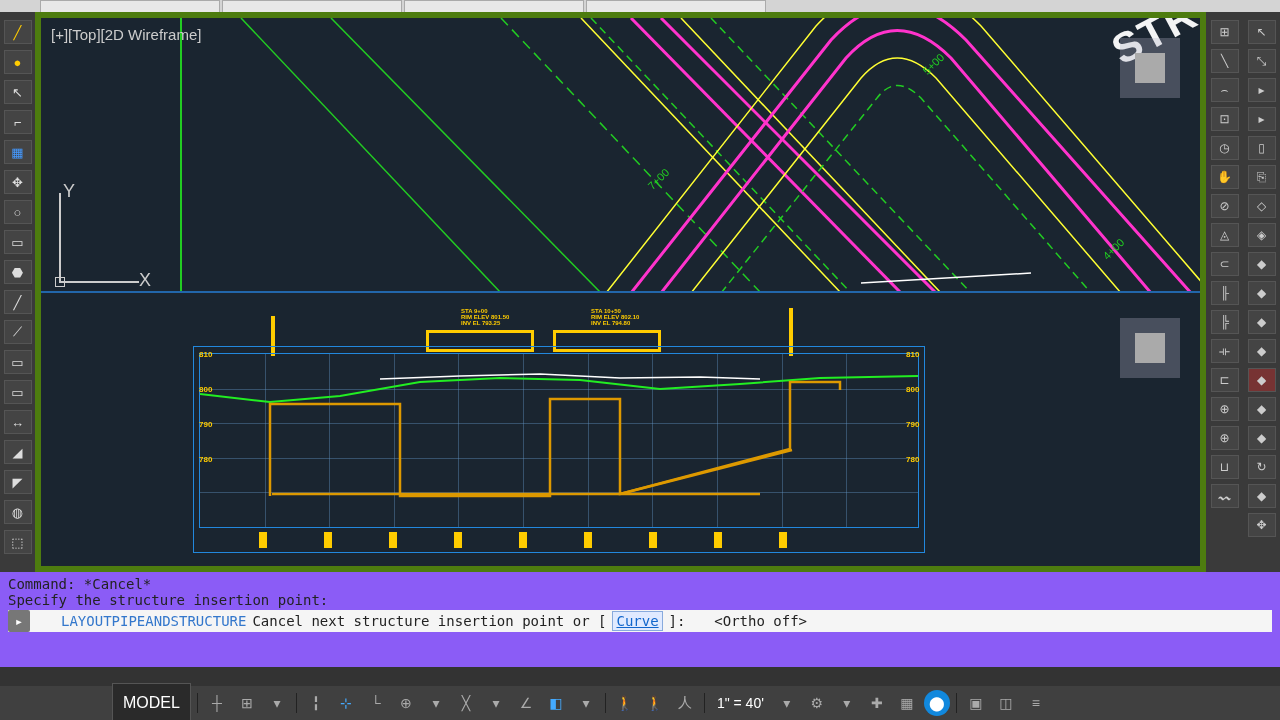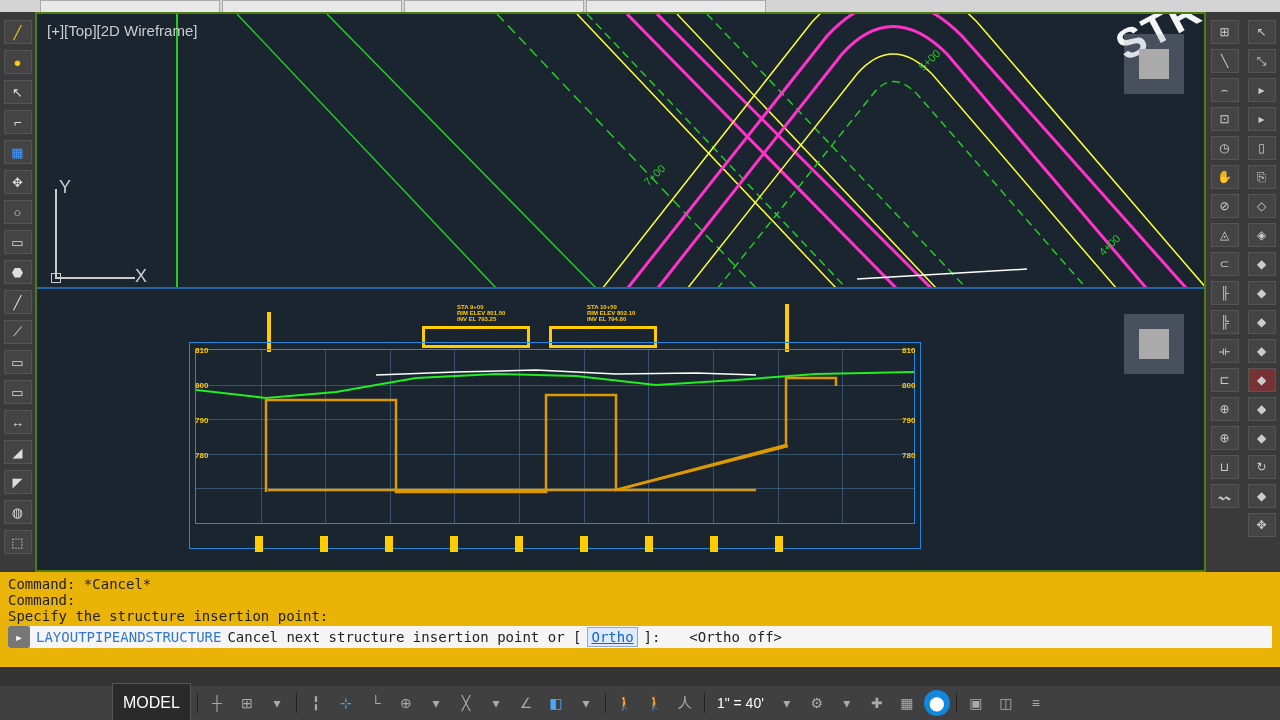--- a/index.html
+++ b/index.html
@@ -7,21 +7,21 @@
 
 .top-tabs { height: 12px; background: #d4d4d4; display: flex; gap: 2px; padding-left: 40px; }
 .top-tabs div { width: 180px; background: #e8e8e8; border: 1px solid #aaa; border-bottom: none; }
 
 .main-area { display: flex; height: 560px; }
 .left-toolbar { width: 35px; background: #3a3a3a; display: flex; flex-direction: column; gap: 6px; padding-top: 8px; align-items: center; }
 .left-toolbar .tool { width: 28px; height: 24px; background: #444; border: 1px solid #555; display: flex; align-items: center; justify-content: center; color: #ddd; font-size: 13px; }
 .tool.yellow { color: #ffcc00; }
 .tool.blue { color: #4499ff; }
 
-.canvas-area { flex: 1; position: relative; background: #1a2530; border: 2px solid #4d7c0f; }
+.canvas-area { flex: 1; position: relative; background: #1a2530; border: 6px solid #4d7c0f; }
 
 .viewport-label { position: absolute; top: 8px; left: 10px; color: #ccc; font-size: 15px; z-index: 10; }
 
 .plan-view { position: absolute; top: 0; left: 0; right: 0; height: 275px; overflow: hidden; border-bottom: 2px solid #2266aa; }
 .profile-view { position: absolute; top: 280px; left: 0; right: 0; bottom: 0; overflow: hidden; }
 
 
 .ucs-icon { position: absolute; left: 10px; bottom: 0px; width: 100px; height: 110px; color: #ccc; }
 .ucs-y { position: absolute; left: 12px; top: 0; font-size: 18px; }
 .ucs-x { position: absolute; right: 0; bottom: 0; font-size: 18px; }
@@ -44,25 +44,25 @@
 .station-mark { position: absolute; width: 8px; height: 16px; background: #ffcc00; bottom: 18px; }
 
 .profile-callout { position: absolute; color: #ffcc00; font-size: 6px; font-weight: bold; line-height: 1; }
 .structure-line { position: absolute; width: 4px; background: #ffcc00; }
 
 .right-toolbars { width: 74px; background: #3a3a3a; display: flex; }
 .right-col { width: 37px; display: flex; flex-direction: column; gap: 5px; padding-top: 8px; align-items: center; }
 .right-col .tool { width: 28px; height: 24px; background: #444; border: 1px solid #555; color: #ccc; font-size: 12px; display: flex; align-items: center; justify-content: center; }
 
 
-.command-area { height: 95px; background: #eab308; padding: 4px 8px; font-family: 'Consolas', monospace; font-size: 14px; color: #222; }
+.command-area { height: 95px; background: #8b5cf6; padding: 4px 8px; font-family: 'Consolas', monospace; font-size: 14px; color: #222; }
 .command-line-active { display: flex; align-items: center; gap: 6px; margin-top: 2px; background: #f5f5f5; }
 .cmd-icon { width: 22px; height: 22px; background: #777; border-radius: 2px; display: flex; align-items: center; justify-content: center; color: #fff; }
 .curve-link { color: #1166cc; text-decoration: underline; padding: 1px 3px; border: 1px solid #88aadd; background: #e0eaff; }
-.cmdname { color: #3377cc; font-weight: normal; }
+.cmdname { color: #3377cc; font-weight: normal; margin-left: 25px; }
 
 
 .status-bar { position: absolute; bottom: 0; left: 0; right: 0; height: 34px; background: #404040; display: flex; align-items: center; padding: 0 8px; gap: 4px; }
 .coords { color: #fff; font-size: 15px; padding: 0 10px; }
 .model-btn { background: #2a2a2a; color: #fff; padding: 10px 10px; font-size: 16px; border: 1px solid #555; }
 .status-icon { width: 26px; height: 26px; display: flex; align-items: center; justify-content: center; color: #aaa; font-size: 14px; border-radius: 2px; }
 .status-icon.active { color: #44aaff; }
 .status-icon.round { background: #1188dd; border-radius: 50%; color: #fff; }
 .status-sep { width: 1px; height: 20px; background: #222; margin: 0 2px; }
 .scale-text { color: #fff; font-size: 14px; padding: 0 6px; }
@@ -249,26 +249,25 @@
       <div class="tool">◆</div>
       <div class="tool">↻</div>
       <div class="tool">◆</div>
       <div class="tool">✥</div>
     </div>
   </div>
 </div>
 
 <div class="command-area">
   <div>Command: *Cancel*</div>
-  <div>Command:</div>
   <div>Specify the structure insertion point:</div>
   <div class="command-line-active">
     <span class="cmd-icon">▸</span>
     <span class="cmdname">LAYOUTPIPEANDSTRUCTURE</span>
-    <span>Cancel next structure insertion point or [</span><span class="curve-link">Ortho</span><span>]:</span>
+    <span>Cancel next structure insertion point or [</span><span class="curve-link">Curve</span><span>]:</span>
     &nbsp;&nbsp;<span>&lt;Ortho off&gt;</span>
   </div>
 </div>
 
 <div class="status-bar">
   <div style="width:100px"></div>
   <div class="model-btn">MODEL</div>
   <div class="status-sep"></div>
   <div class="status-icon">┼</div>
   <div class="status-icon">⊞</div>

